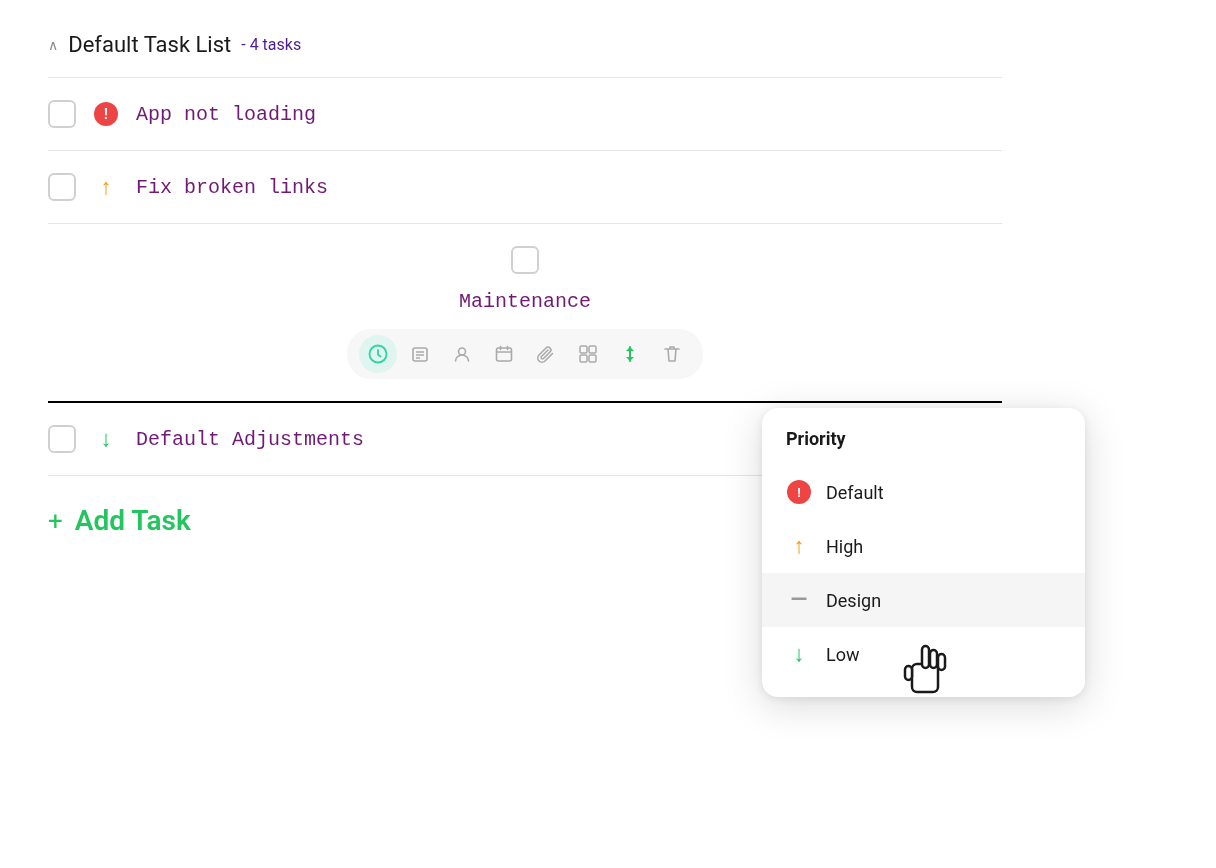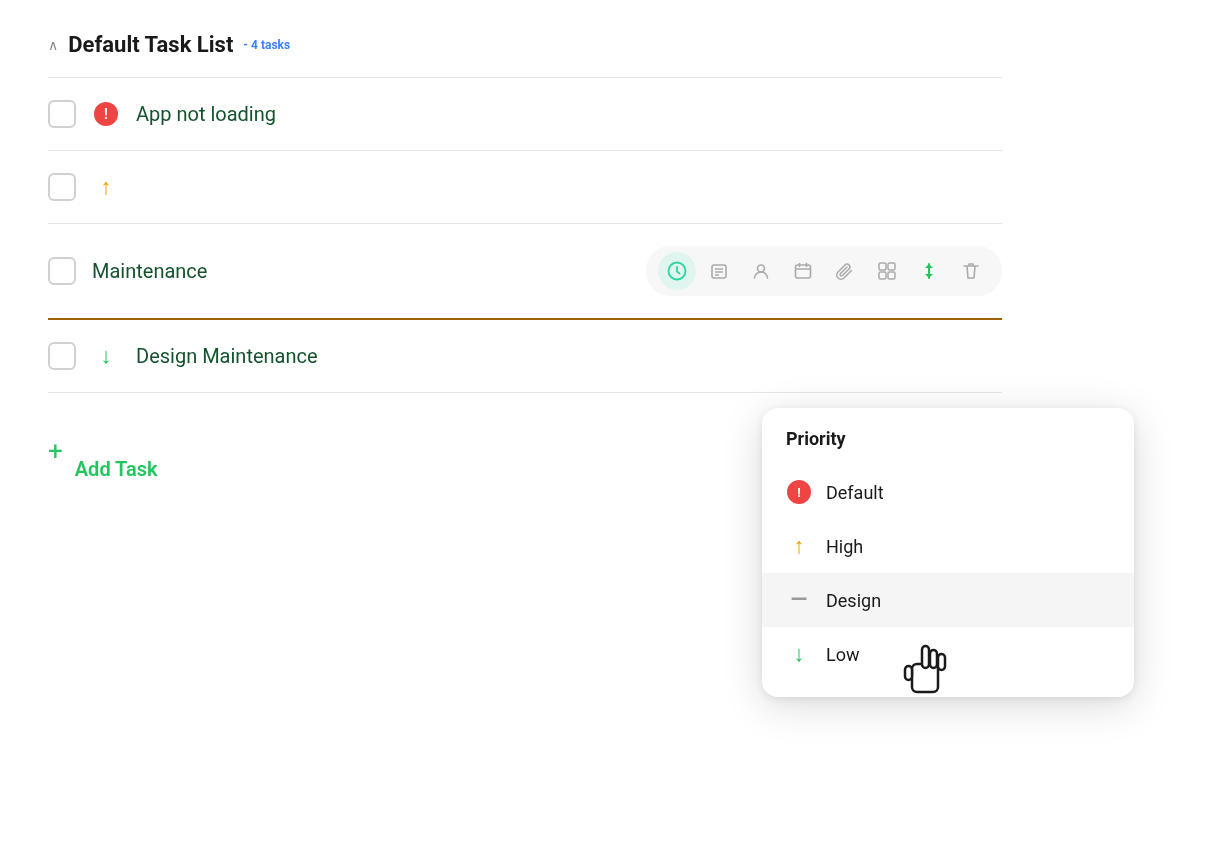--- a/index.html
+++ b/index.html
@@ -26,47 +26,48 @@
     }
 
     .collapse-icon {
       color: #888;
       font-size: 14px;
       cursor: pointer;
     }
 
     .task-list-title {
       font-size: 22px;
-      font-weight: 700;
+      font-weight: 400;
       color: #1a1a1a;
     }
 
     .task-list-count {
-      font-size: 12px;
-      color: #3b82f6;
-      font-weight: 700;
+      font-size: 16px;
+      color: #4c1d95;
+      font-weight: 400;
     }
 
     .divider {
       border: none;
       border-top: 1px solid #e5e5e5;
       margin: 0;
     }
 
     .task-row {
       display: flex;
       align-items: center;
       padding: 22px 0;
       gap: 16px;
       border-bottom: 1px solid #e5e5e5;
       position: relative;
     }
 
     .task-row.active {
-      border-bottom: 2px solid #a16207;
+      border-bottom: 2px solid #000000;
+      flex-direction: column;
     }
 
     .task-checkbox {
       width: 28px;
       height: 28px;
       border: 2px solid #d0d0d0;
       border-radius: 6px;
       background: #fff;
       flex-shrink: 0;
       cursor: pointer;
@@ -102,22 +103,23 @@
     }
 
     .priority-low {
       color: #22c55e;
       font-size: 22px;
       line-height: 1;
     }
 
     .task-name {
       font-size: 20px;
-      color: #14532d;
+      color: #701a75;
       flex: 1;
+      font-family: Liberation Mono, monospace;
     }
 
     .task-actions {
       display: flex;
       align-items: center;
       gap: 4px;
       background: #f7f7f7;
       border-radius: 24px;
       padding: 6px 12px;
     }
@@ -152,35 +154,34 @@
       cursor: pointer;
     }
 
     .add-icon {
       color: #22c55e;
       font-size: 26px;
       font-weight: 400;
     }
 
     .add-label {
-      font-size: 20px;
+      font-size: 28px;
       color: #22c55e;
       font-weight: 600;
-      margin-top: 36px;
     }
 
     
     .priority-dropdown {
       position: absolute;
       top: 408px;
       left: 762px;
       background: #fff;
       border-radius: 16px;
       box-shadow: 0 8px 40px rgba(0,0,0,0.15), 0 2px 8px rgba(0,0,0,0.08);
-      width: 372px;
+      width: 323px;
       padding: 20px 0 16px 0;
       z-index: 100;
     }
 
     .dropdown-title {
       font-size: 18px;
       font-weight: 700;
       color: #1a1a1a;
       padding: 0 24px 16px 24px;
     }
@@ -268,20 +269,21 @@
       <span class="priority-critical">!</span>
     </div>
     <span class="task-name">App not loading</span>
   </div>
 
   <div class="task-row">
     <div class="task-checkbox"></div>
     <div class="priority-icon">
       <span class="priority-high">↑</span>
     </div>
+    <span class="task-name">Fix broken links</span>
   </div>
 
   <div class="task-row active">
     <div class="task-checkbox"></div>
     <span class="task-name">Maintenance</span>
     <div class="task-actions">
       <div class="action-btn priority-active" title="Time">
 
         <svg width="20" height="20" viewBox="0 0 20 20" fill="none" xmlns="http://www.w3.org/2000/svg">
           <circle cx="10" cy="10" r="8.5" stroke="#2dd4a0" stroke-width="1.8"></circle>
@@ -336,21 +338,21 @@
         </svg>
       </div>
     </div>
   </div>
 
   <div class="task-row">
     <div class="task-checkbox"></div>
     <div class="priority-icon">
       <span class="priority-low">↓</span>
     </div>
-    <span class="task-name">Design Maintenance</span>
+    <span class="task-name">Default Adjustments</span>
   </div>
 
   <div class="add-task-row">
     <span class="add-icon">+</span>
     <span class="add-label">Add Task</span>
   </div>
 
 </div>
 
 <div class="priority-dropdown">

